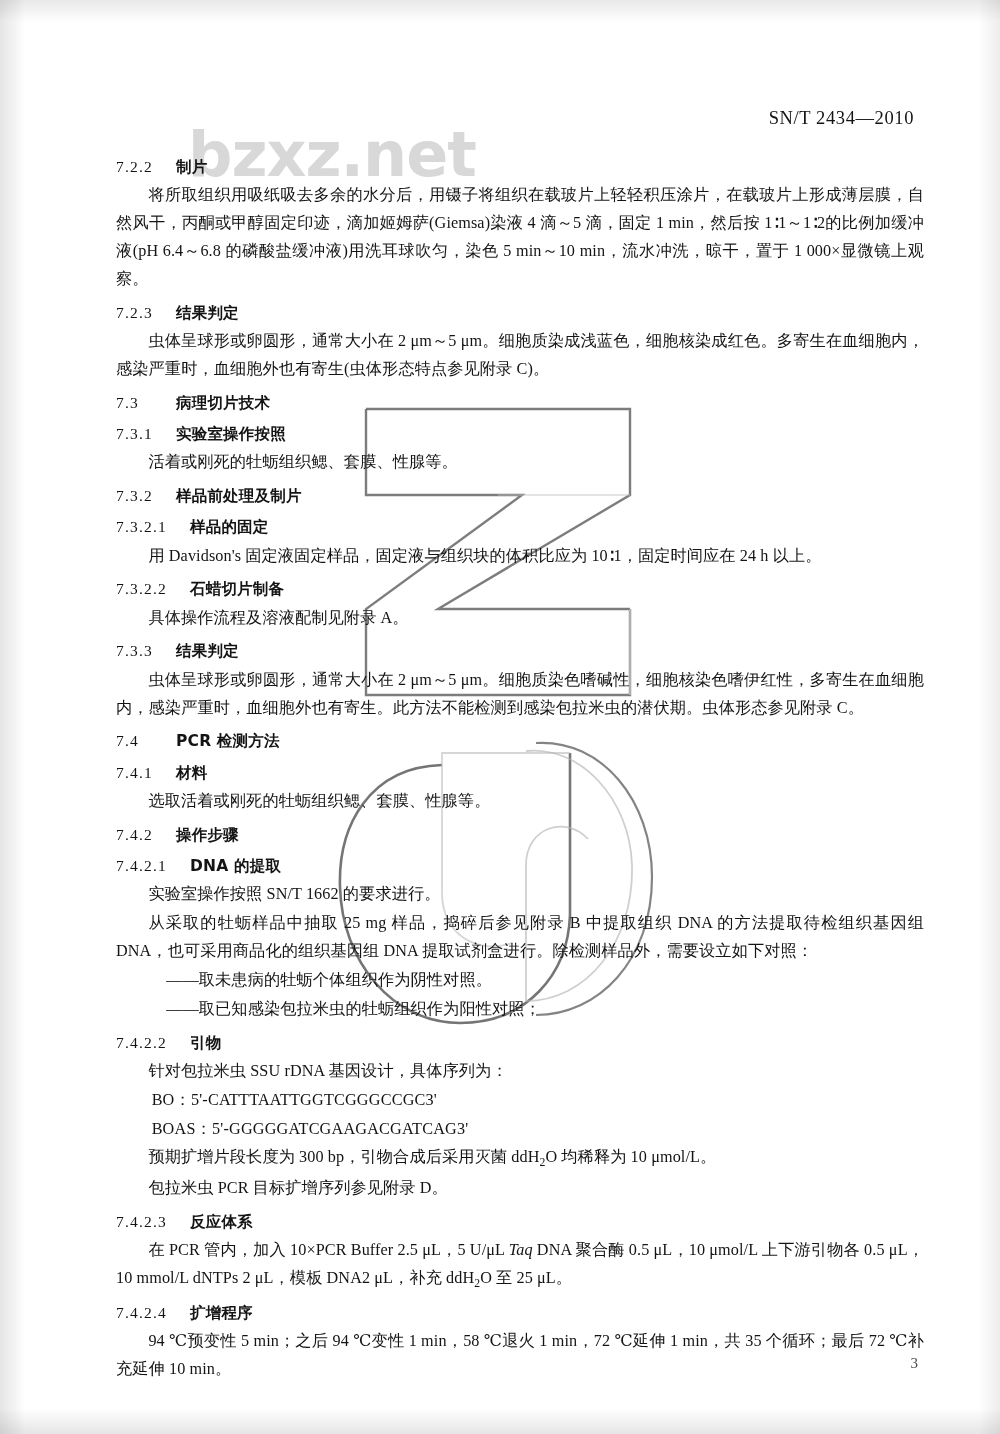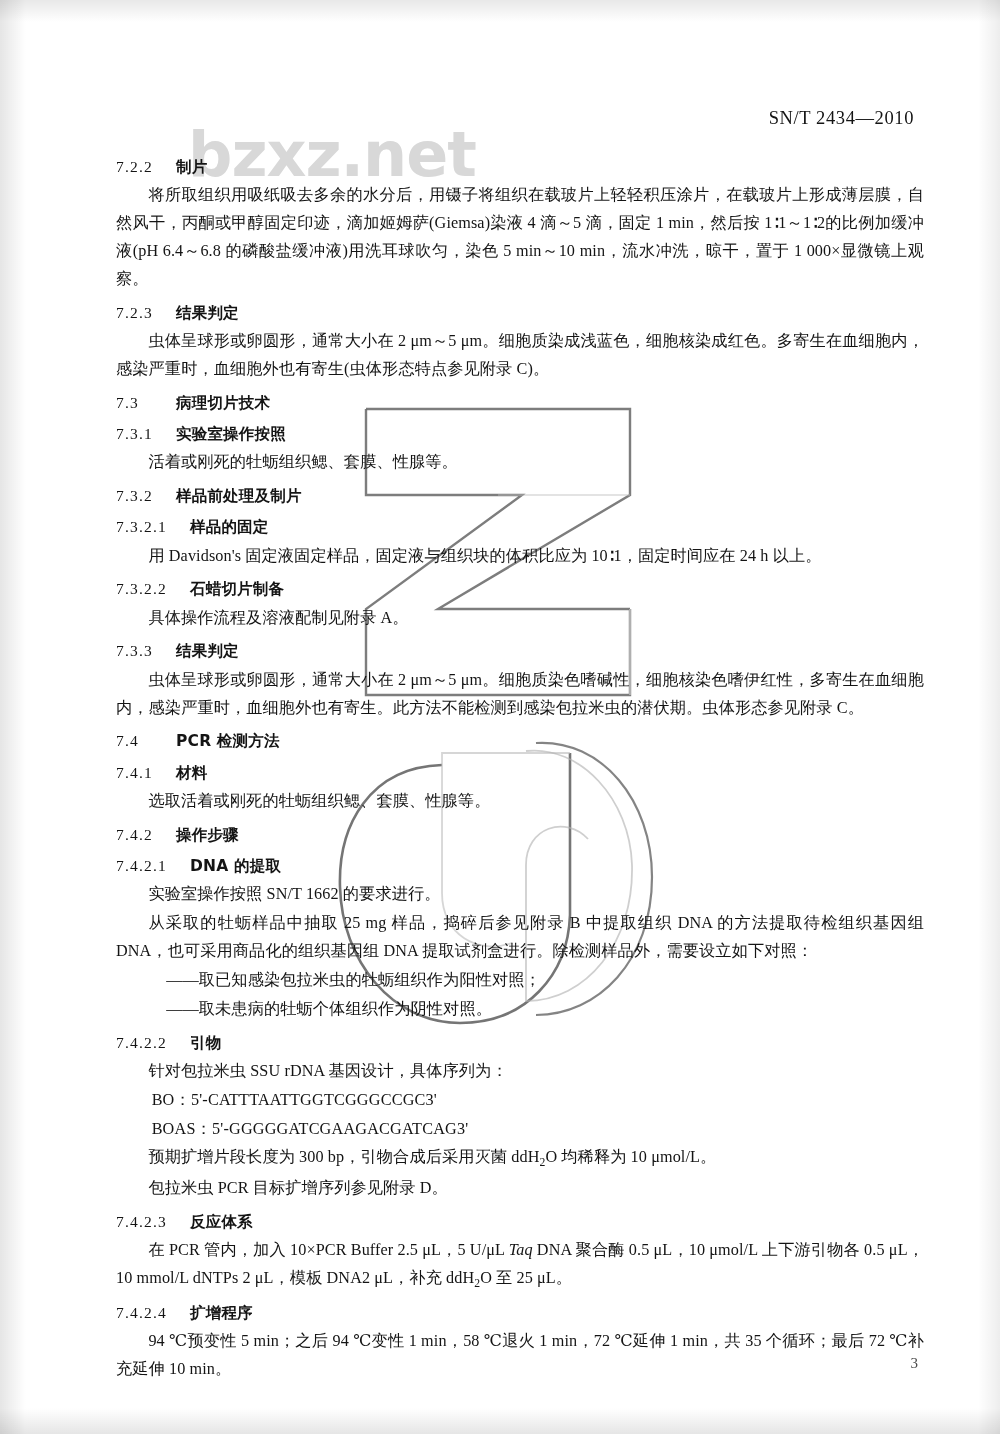--- a/index.html
+++ b/index.html
@@ -192,22 +192,22 @@
 
     <div class="heading">
       <span class="num">7.4.2</span><span>操作步骤</span>
     </div>
 
     <div class="heading lvl4">
       <span class="num">7.4.2.1</span><span>DNA 的提取</span>
     </div>
     <p class="para indent">实验室操作按照 SN/T 1662 的要求进行。</p>
     <p class="para indent">从采取的牡蛎样品中抽取 25 mg 样品，捣碎后参见附录 B 中提取组织 DNA 的方法提取待检组织基因组 DNA，也可采用商品化的组织基因组 DNA 提取试剂盒进行。除检测样品外，需要设立如下对照：</p>
+    <p class="para dash">——取未患病的牡蛎个体组织作为阴性对照。</p>
     <p class="para dash">——取已知感染包拉米虫的牡蛎组织作为阳性对照；</p>
-    <p class="para dash">——取未患病的牡蛎个体组织作为阴性对照。</p>
 
     <div class="heading lvl4">
       <span class="num">7.4.2.2</span><span>引物</span>
     </div>
     <p class="para indent">针对包拉米虫 SSU rDNA 基因设计，具体序列为：</p>
     <p class="para seq">BO：5'-CATTTAATTGGTCGGGCCGC3'</p>
     <p class="para seq">BOAS：5'-GGGGGATCGAAGACGATCAG3'</p>
     <p class="para indent"><span>预期扩增片段长度为 300 bp，引物合成后采用灭菌 ddH</span><sub>2</sub><span>O 均稀释为 10 μmol/L。</span></p>
     <p class="para indent">包拉米虫 PCR 目标扩增序列参见附录 D。</p>
 

